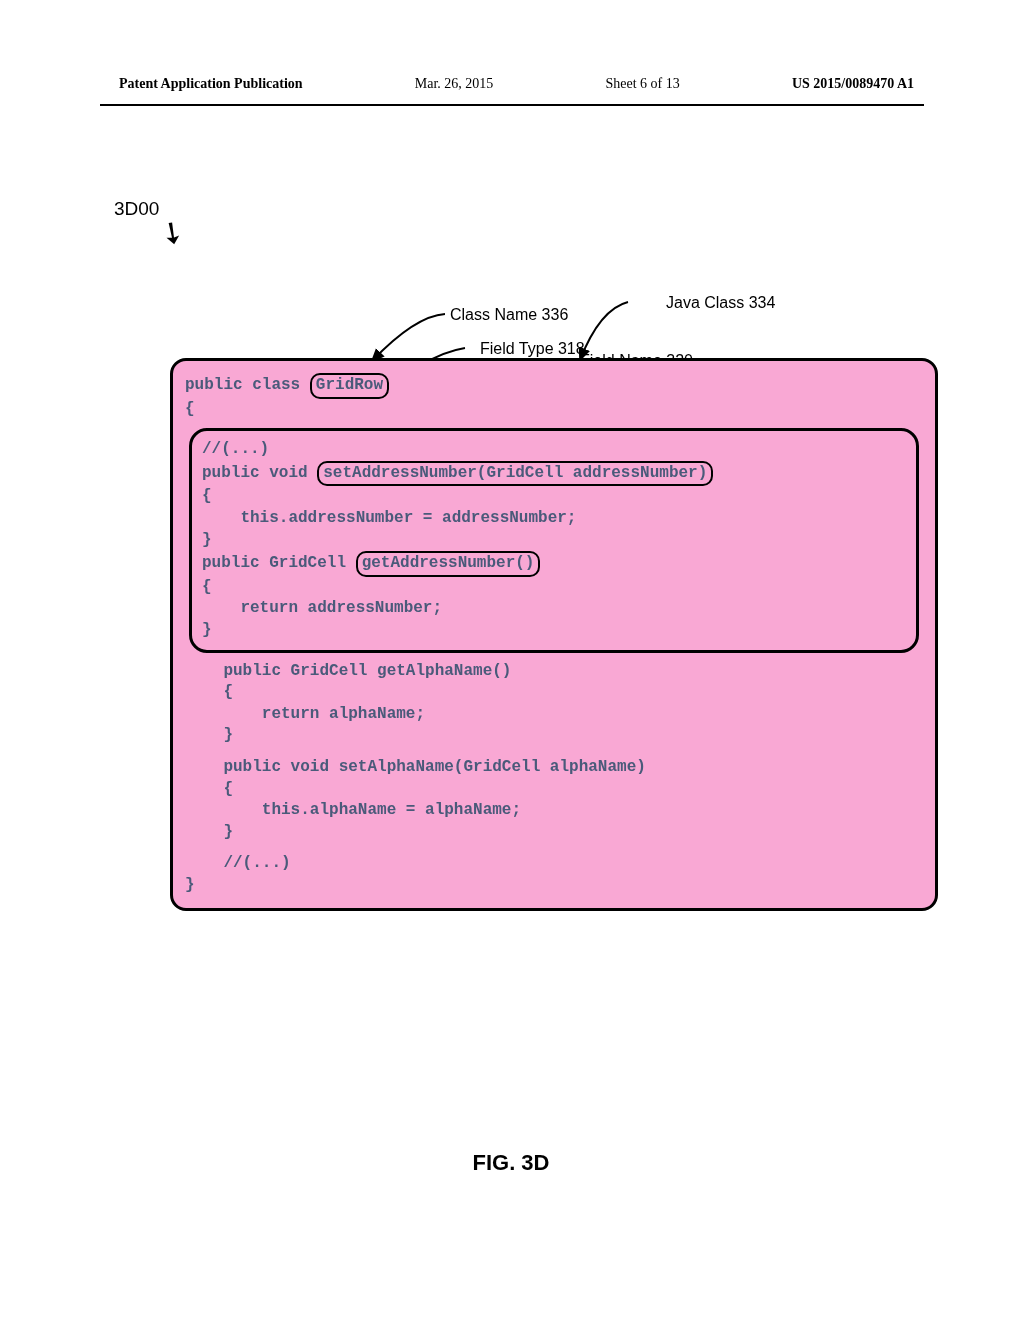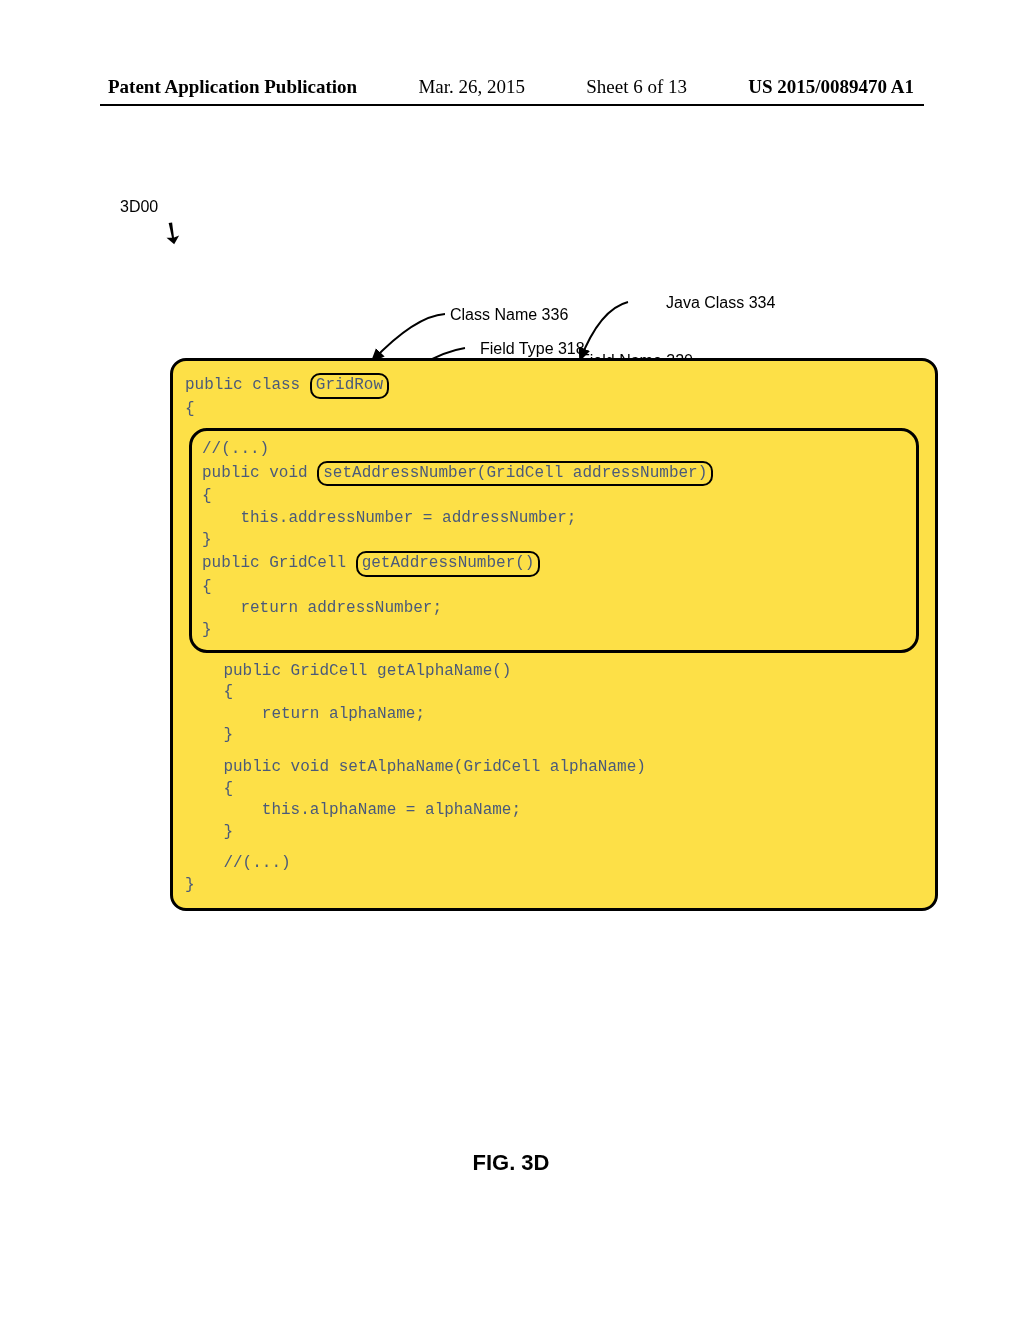--- a/index.html
+++ b/index.html
@@ -7,65 +7,66 @@
     padding: 0;
     background: #fff;
     font-family: "Times New Roman", serif;
     width: 1024px;
     height: 1320px;
     position: relative;
   }
   .header {
     position: absolute;
     top: 76px;
-    left: 0;
+    left: 11px;
     right: 0;
     display: flex;
     justify-content: space-between;
     padding: 0 110px 0 108px;
-    font-size: 19px;
+    font-size: 14px;
     text-align: center;
   }
   .header .pub {
     font-weight: bold;
   }
   .header-line {
     position: absolute;
     top: 104px;
     left: 100px;
     right: 100px;
     border-top: 2.4px solid #000;
   }
   .ref-num {
     position: absolute;
     top: 198px;
-    left: 120px;
+    left: 114px;
     font-family: Arial, sans-serif;
-    font-size: 16px;
+    font-size: 19px;
   }
   .arrow-down {
     position: absolute;
     top: 218px;
     left: 160px;
     transform: rotate(35deg);
     font-size: 30px;
     line-height: 1;
   }
   .diagram-area {
     position: absolute;
     top: 358px;
     left: 170px;
     width: 768px;
   }
   .outer-box {
     border: 3px solid #000;
     border-radius: 16px;
     padding: 12px 12px 12px 12px;
-    background: #fde047;
+    background: #f9a8d4;
     position: relative;
+    font-weight: bold;
   }
   .code {
     font-family: "Courier New", monospace;
     font-size: 16px;
     line-height: 1.35;
     color: #4a5a7a;
     white-space: pre;
     margin: 0;
   }
   .boxed {

